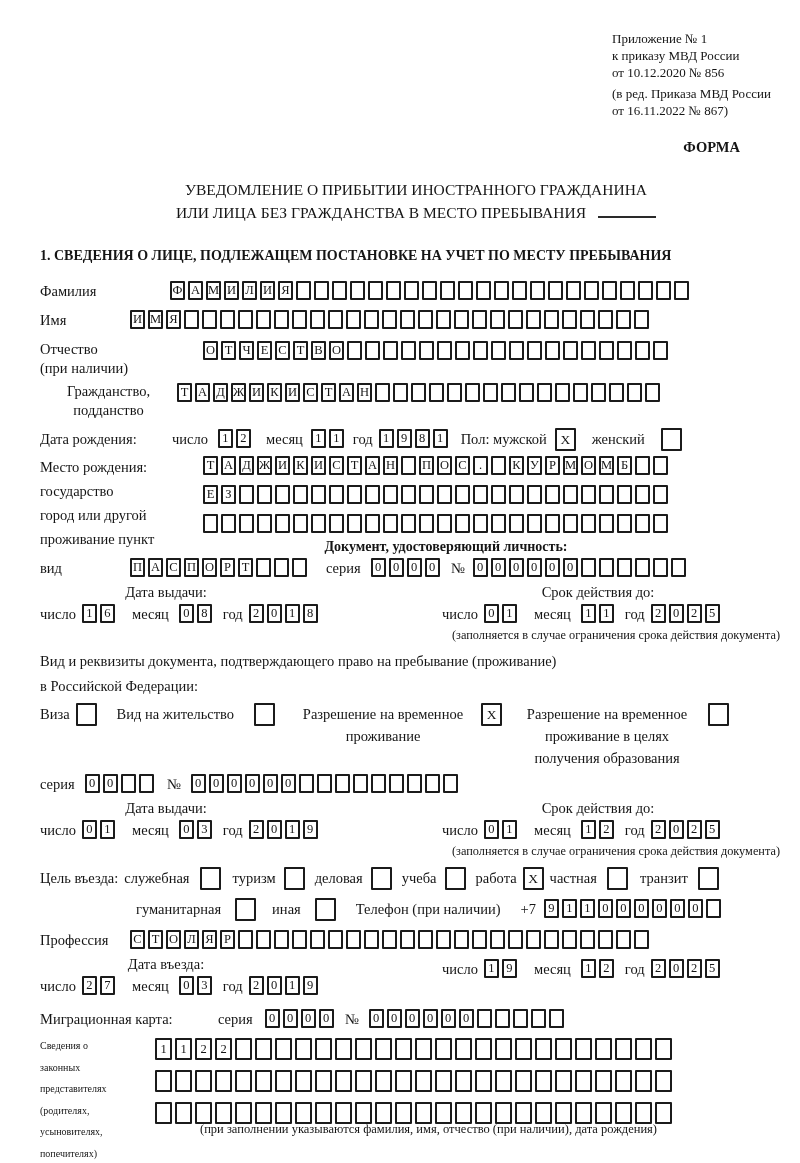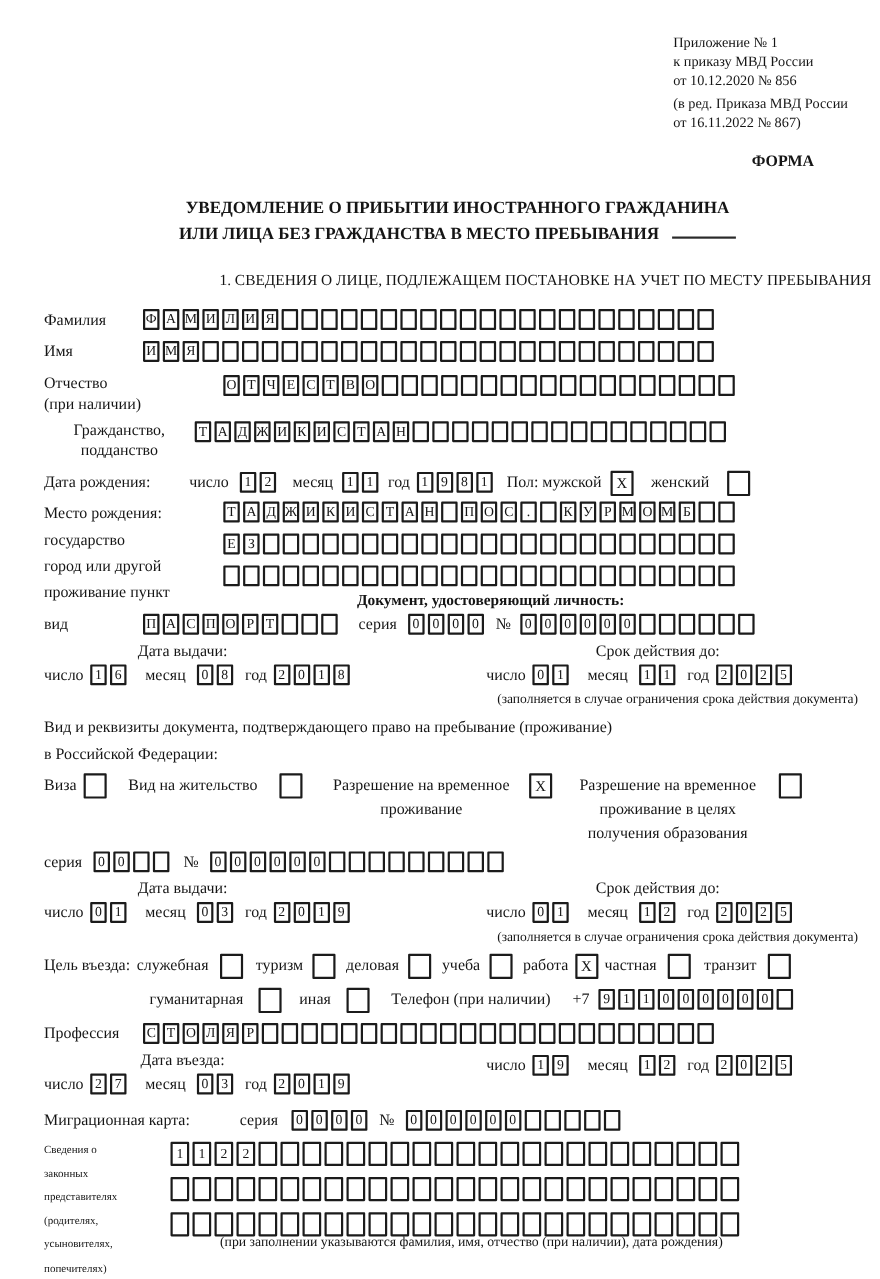--- a/index.html
+++ b/index.html
@@ -6,23 +6,23 @@
   html,body { margin:0; padding:0; background:#ffffff; }
   .page {
     width:800px; height:1163px; overflow:hidden; position:relative;
     background:#ffffff; color:#151515;
     font-family:"Liberation Serif","DejaVu Serif",serif;
     padding:30px 8px 10px 40px;
   }
   .ref-block { margin-left:572px; font-size:13px; line-height:17px; }
   .ref-block .gap { height:4px; }
   .forma { margin-top:20px; margin-right:52px; text-align:right; font-weight:bold; font-size:14.5px; }
-  .title { margin-top:22px; text-align:center; font-weight:bold; font-size:15.5px; line-height:23px; }
+  .title { margin-top:22px; text-align:center; font-weight:normal; font-size:15.5px; line-height:23px; }
   .blank-line { display:inline-block; width:58px; border-bottom:2px solid #2a2a2a; height:12px; margin-left:12px; }
-  .section-heading { margin-top:24px; text-align:right; font-weight:normal; font-size:14px; }
+  .section-heading { margin-top:24px; text-align:left; font-weight:bold; font-size:14px; }
   .row { display:flex; align-items:flex-start; margin-top:6px; }
   .lbl { font-size:14.5px; line-height:23px; flex-shrink:0; }
   .lbl2 { font-size:14.5px; line-height:19px; flex-shrink:0; }
   .w90 { width:90px; } .w137 { width:137px;text-align:center; } .w163 { width:163px; } .w115 { width:115px; } .w150 { width:150px; }
   .cells { display:flex; flex-shrink:0; }
   .cell {
     flex:0 0 15px; width:15px; height:19px; margin-right:3px; margin-top:1px;
     border:2px solid #1b1b1b; border-radius:1px;
     display:inline-flex; align-items:center; justify-content:center;
     font-size:12.5px; line-height:1;
@@ -68,21 +68,21 @@
 
   <div class="title">
     <div>УВЕДОМЛЕНИЕ О ПРИБЫТИИ ИНОСТРАННОГО ГРАЖДАНИНА</div>
     <div>
       <span>ИЛИ ЛИЦА БЕЗ ГРАЖДАНСТВА В МЕСТО ПРЕБЫВАНИЯ</span><span class="blank-line"></span>
     </div>
   </div>
 
   <div class="section-heading">1. СВЕДЕНИЯ О ЛИЦЕ, ПОДЛЕЖАЩЕМ ПОСТАНОВКЕ НА УЧЕТ ПО МЕСТУ ПРЕБЫВАНИЯ</div>
 
-  <div class="row" style="margin-top:16px;">
+  <div class="row" style="margin-top:16px;gap:40px;">
     <div class="lbl w90">Фамилия</div>
     <div class="cells">
         <span class="cell">Ф</span>
         <span class="cell">А</span>
         <span class="cell">М</span>
         <span class="cell">И</span>
         <span class="cell">Л</span>
         <span class="cell">И</span>
         <span class="cell">Я</span>
         <span class="cell">&nbsp;</span>

